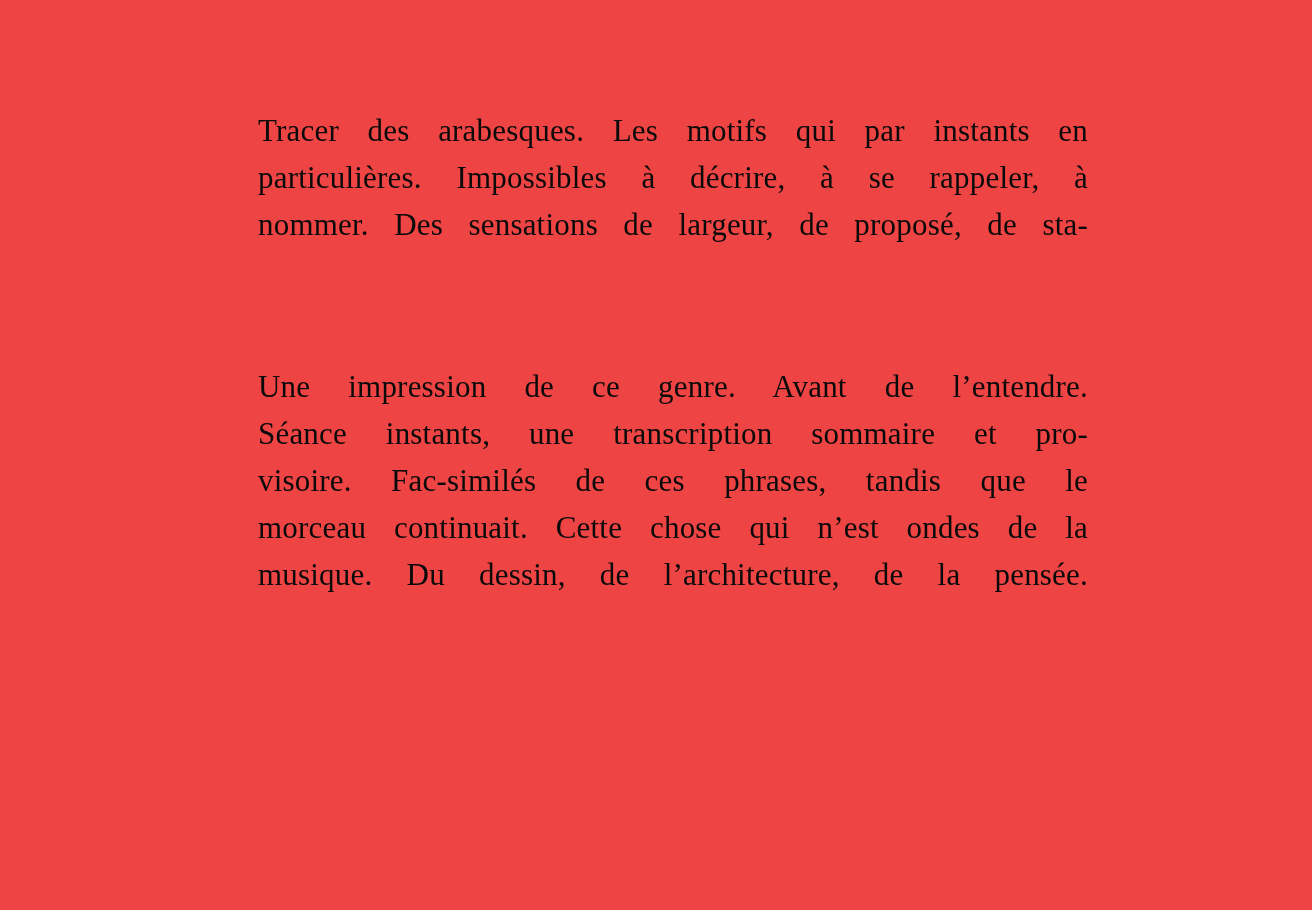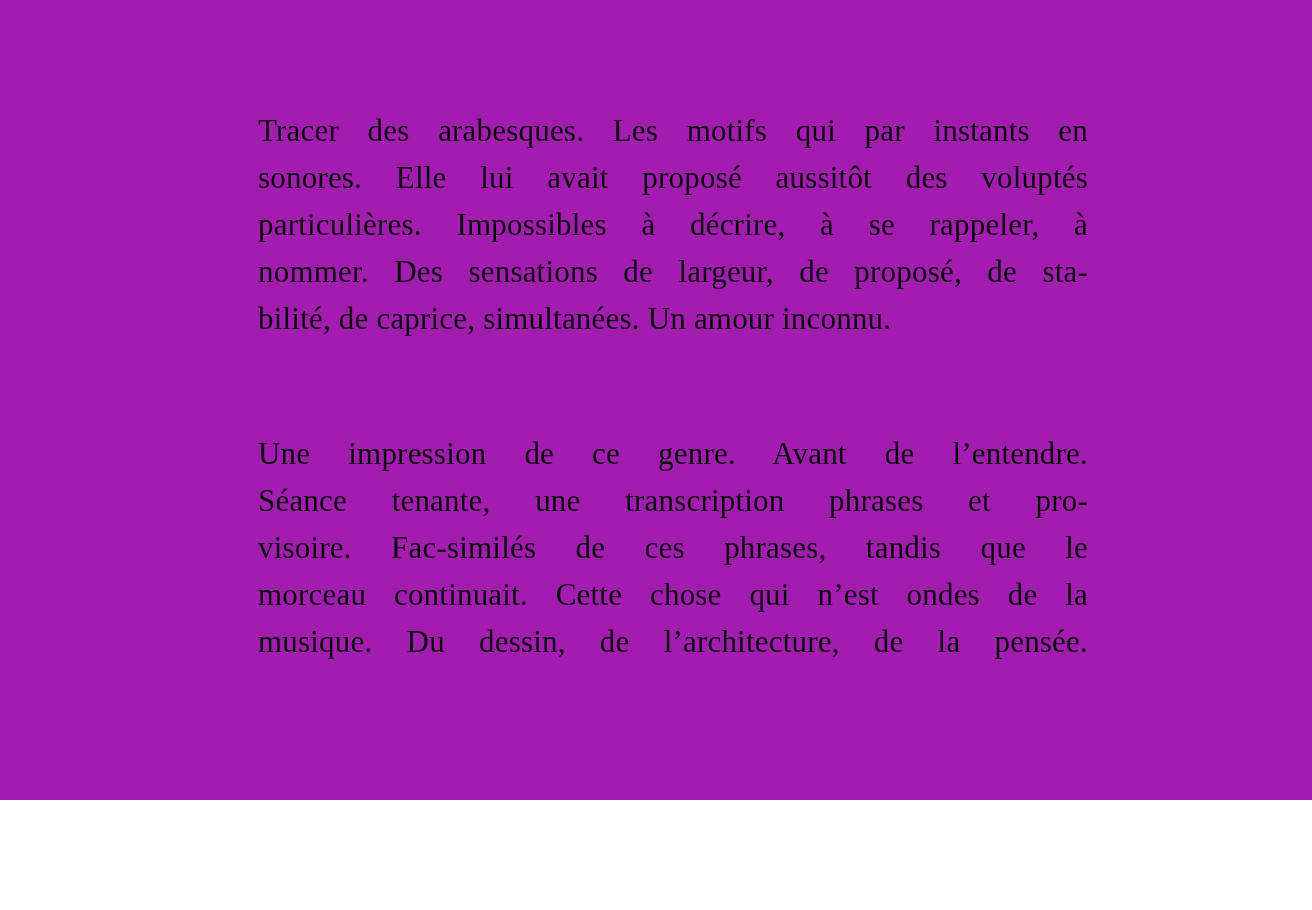--- a/index.html
+++ b/index.html
@@ -7,67 +7,65 @@
   html, body {
     width: 1312px;
     height: 910px;
     background: #ffffff;
     overflow: hidden;
   }
 
   .page {
     position: relative;
     width: 1312px;
-    height: 800px;
-    background: #a21caf;
+    height: 910px;
+    background: #ef4444;
     font-family: "Liberation Serif", "DejaVu Serif", serif;
     color: #0a0a0a;
   }
 
   .text-block {
     position: absolute;
     left: 258px;
     top: 107px;
     width: 830px;
     font-size: 31px;
     line-height: 47px;
     letter-spacing: 0.2px;
   }
 
   .paragraph { width: 100%; }
 
-  .paragraph + .paragraph { margin-top: 88px; }
+  .paragraph + .paragraph { margin-top: 115px; }
 
   .line {
     text-align: justify;
     text-align-last: justify;
     white-space: normal;
     width: 100%;
   }
 
   .line.last {
     text-align-last: left;
   }
 </style>
 </head>
 <body>
 
 <div class="page">
   <div class="text-block">
 
     <div class="paragraph">
       <div class="line">Tracer des arabesques. Les motifs qui par instants en</div>
-      <div class="line">sonores. Elle lui avait proposé aussitôt des voluptés</div>
       <div class="line">particulières. Impossibles à décrire, à se rappeler, à</div>
       <div class="line">nommer. Des sensations de largeur, de proposé, de sta-</div>
-      <div class="line last">bilité, de caprice, simultanées. Un amour inconnu.</div>
     </div>
 
     <div class="paragraph">
       <div class="line">Une impression de ce genre. Avant de l’entendre.</div>
-      <div class="line">Séance tenante, une transcription phrases et pro-</div>
+      <div class="line">Séance instants, une transcription sommaire et pro-</div>
       <div class="line">visoire. Fac-similés de ces phrases, tandis que le</div>
       <div class="line">morceau continuait. Cette chose qui n’est ondes de la</div>
       <div class="line">musique. Du dessin, de l’architecture, de la pensée.</div>
     </div>
 
   </div>
 </div>
 
 </body></html>

